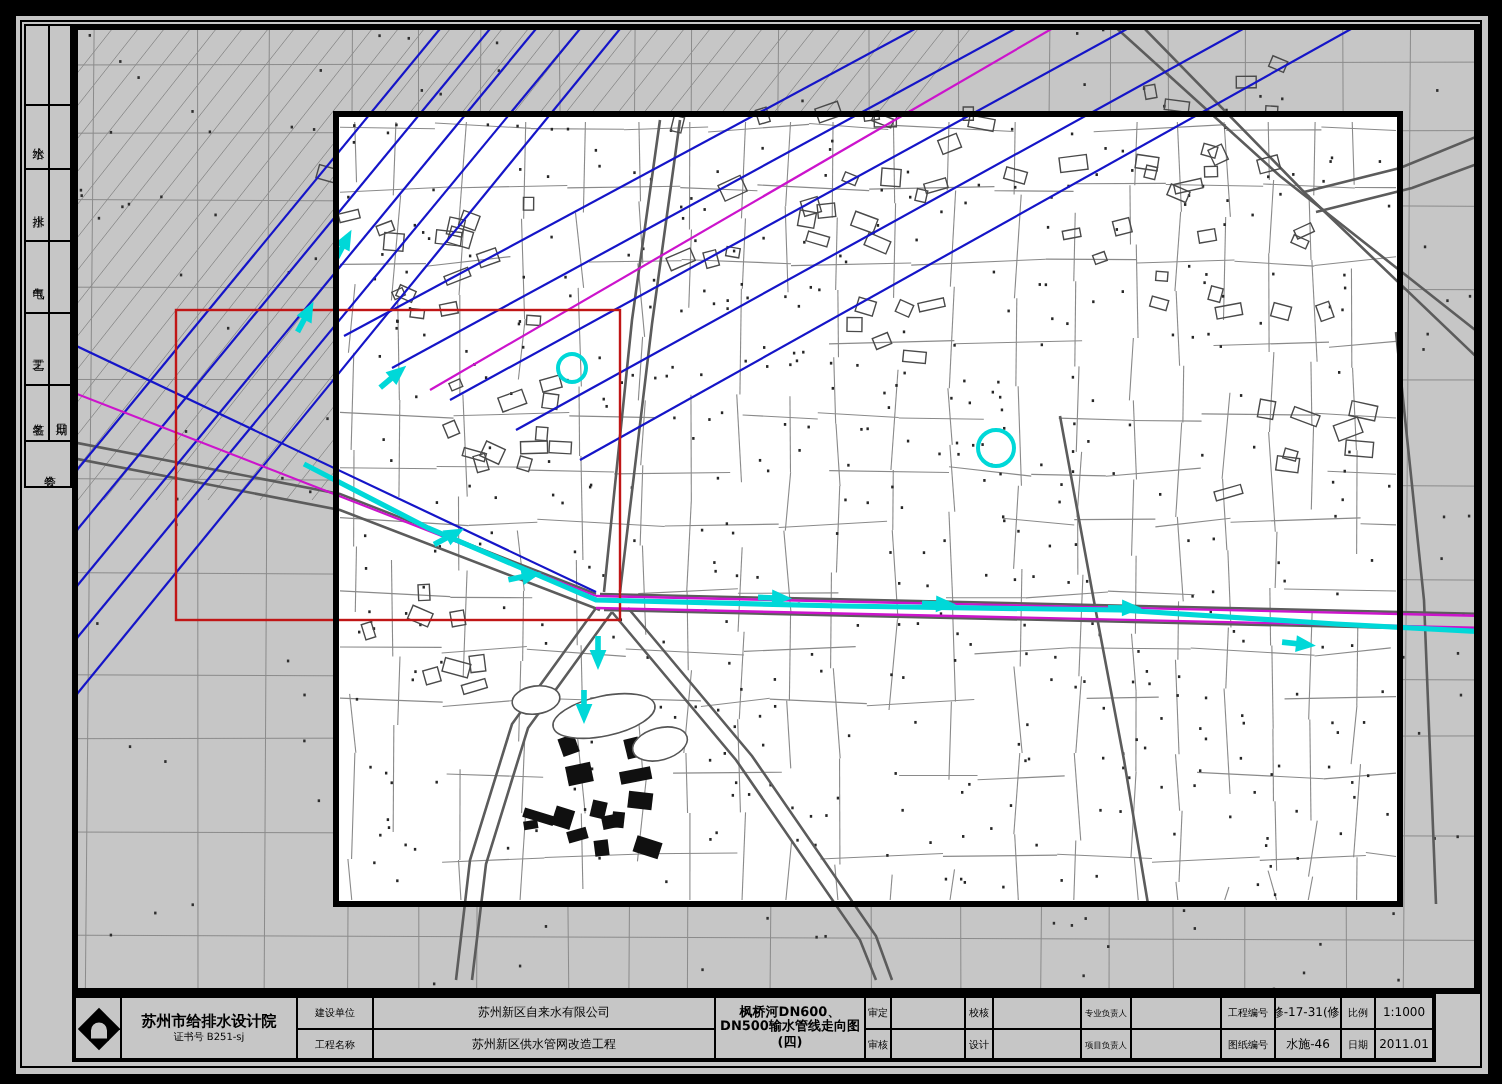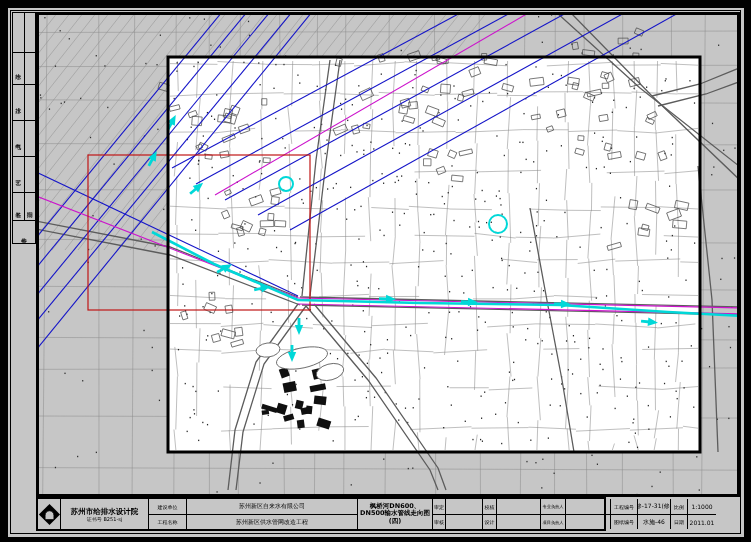--- a/index.html
+++ b/index.html
@@ -14,21 +14,21 @@
   .left-strip{position:absolute;left:12px;top:12px;width:24px;height:232px;
        border:1px solid #000;box-sizing:border-box;background:#c6c6c6;}
   .strip-row{position:relative;border-bottom:1px solid #000;display:flex;}
   .strip-row:last-child{border-bottom:none;}
   .half{width:50%;display:flex;align-items:center;justify-content:center;overflow:hidden;}
   .half.l{border-right:1px solid #000;}
   .vtext{writing-mode:vertical-rl;text-orientation:upright;font-size:6px;line-height:1;
        letter-spacing:0;}
   .merged{width:100%;display:flex;align-items:center;justify-content:center;}
   
-  .title-block{position:absolute;left:36px;top:497px;width:570px;height:34px;
+  .title-block{position:absolute;left:36px;top:497px;width:682px;height:34px;
        border:2px solid #000;box-sizing:border-box;background:#c6c6c6;
        display:grid;
        grid-template-columns:22px 88px 38px 171px 75px 13px 37px 14px 44px 25px 45px 27px 33px 17px 29px;
        grid-template-rows:15px 15px;}
   .tc{border-left:1px solid #000;border-top:1px solid #000;display:flex;
       flex-direction:column;align-items:center;justify-content:center;
       overflow:hidden;white-space:nowrap;}
   .tc.first{border-left:none;}
   .tc.toprow{border-top:none;}
   .lbl{font-size:5px;}

